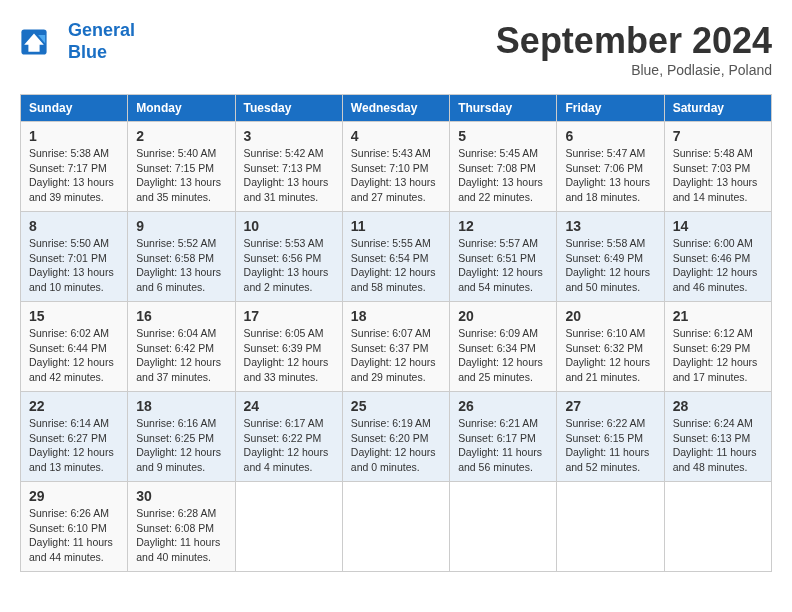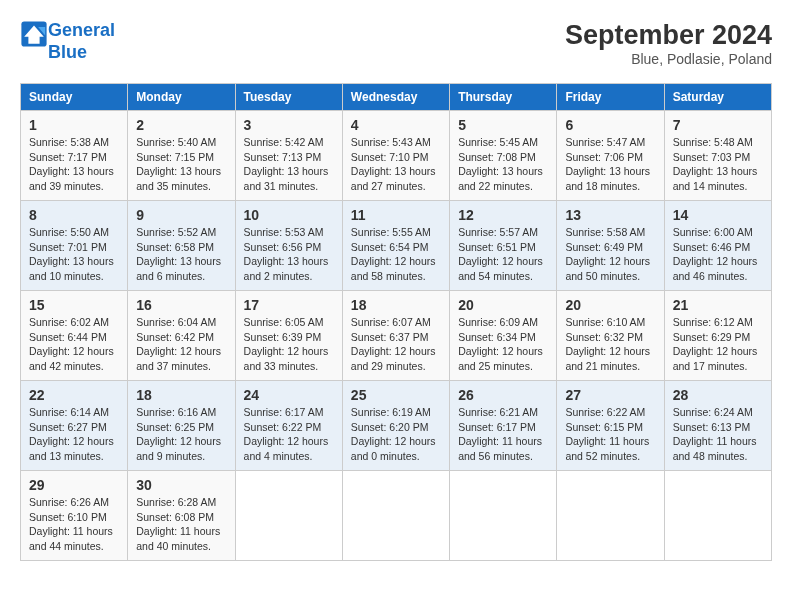--- a/index.html
+++ b/index.html
@@ -11,40 +11,41 @@
       padding: 20px;
     }
     .header {
       display: flex;
       justify-content: space-between;
       align-items: flex-start;
       margin-bottom: 16px;
     }
     .logo {
       display: flex;
-      gap: 0;
+      align-items: center;
+      gap: 20px;
     }
     .logo-text {
       font-size: 18px;
       font-weight: bold;
       color: #333;
       line-height: 1.2;
     }
     .logo-text span {
       color: #1a6fc4;
     }
     .logo-icon {
       width: 28px;
       height: 28px;
     }
     .title-block {
       text-align: right;
     }
     .month-title {
-      font-size: 27px;
+      font-size: 36px;
       font-weight: bold;
       color: #333;
     }
     .subtitle {
       font-size: 14px;
       color: #555;
     }
     table {
       width: 100%;
       border-collapse: collapse;

